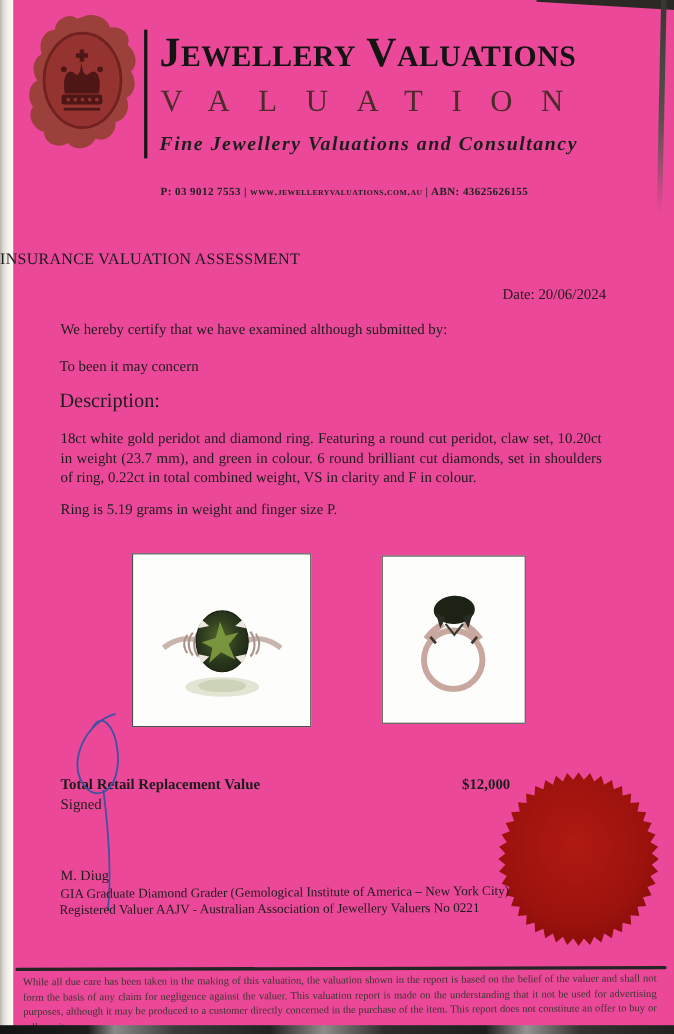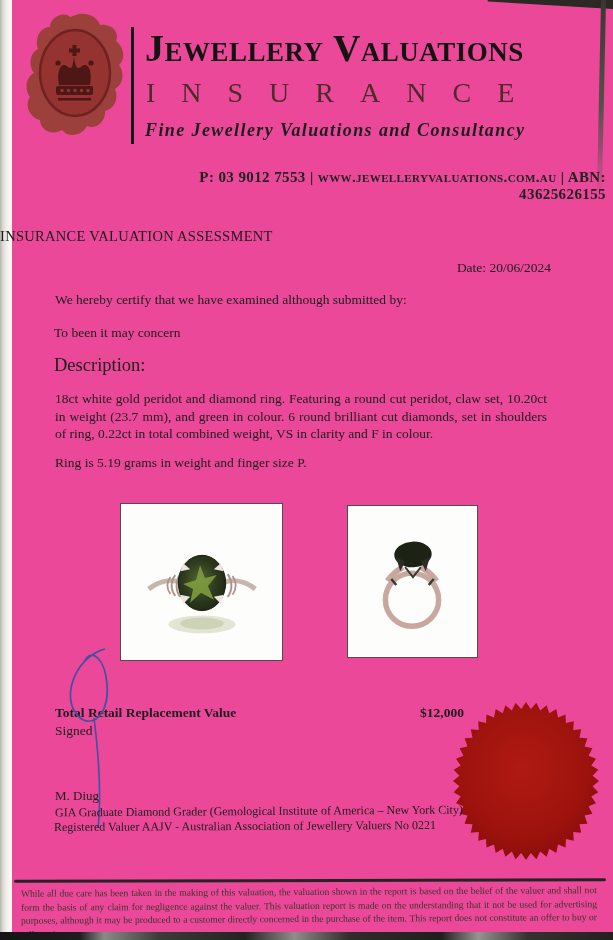--- a/index.html
+++ b/index.html
@@ -27,21 +27,21 @@
     font-variant:small-caps; font-weight:700; font-size:38px; letter-spacing:0.5px;
     color:#141414; white-space:nowrap; }
   .brand-country { position:absolute; left:146px; top:77px;
     font-size:28px; letter-spacing:26px; color:#4e2b2b; white-space:nowrap; }
   .brand-tagline { position:absolute; left:145px; top:120px; width:460px;
     font-style:italic; font-weight:700; font-size:18px; letter-spacing:1.4px;
     color:#1d1d1d; white-space:nowrap; }
   .brand-address { position:absolute; left:146px; top:153px; width:460px;
     font-variant:small-caps; font-weight:700; font-size:9.5px; letter-spacing:0.4px; color:#222; }
   .brand-contact { position:absolute; left:146px; top:169px; width:460px;
-    font-variant:small-caps; font-weight:700; font-size:15px; letter-spacing:0.4px; color:#222;text-align:right; }
+    font-variant:small-caps; font-weight:700; font-size:10px; letter-spacing:0.4px; color:#222; }
 
   
   .doc-title { position:absolute; left:0; top:228px; width:613px; text-align:left;
     font-size:14.5px; letter-spacing:0.3px; color:#1a1a1a; }
   .doc-date { position:absolute; right:62px; top:260px; font-size:13.5px; }
   .certify-line { position:absolute; left:55px; top:292px; font-size:13.5px; }
   .addressee-line { position:absolute; left:54px; top:325px; font-size:13.5px; }
   .description-heading { position:absolute; left:54px; top:355px; font-size:18.5px; }
   .description-body { position:absolute; left:55px; top:390px; width:492px;
     font-size:13.5px; line-height:17.5px; text-align:justify; }
@@ -98,21 +98,21 @@
       <circle cx="36" cy="79.5" r="1.7"></circle>
         <circle cx="42.5" cy="79.5" r="1.7"></circle>
       <circle cx="49" cy="79.5" r="1.7"></circle>
         <circle cx="55.5" cy="79.5" r="1.7"></circle>
       <circle cx="62" cy="79.5" r="1.7"></circle>
     </g>
   </svg>
 
   <div class="brand-divider"></div>
   <div class="brand-name">Jewellery Valuations</div>
-  <div class="brand-country">INSURANCE</div>
+  <div class="brand-country">VALUATION</div>
   <div class="brand-tagline">Fine Jewellery Valuations and Consultancy</div>
   <div class="brand-contact">P: 03 9012 7553  |  www.jewelleryvaluations.com.au  |  ABN: 43625626155</div>
 
   <div class="doc-title">INSURANCE VALUATION ASSESSMENT</div>
   <div class="doc-date">Date: 20/06/2024</div>
   <div class="certify-line">We hereby certify that we have examined although submitted by:</div>
   <div class="addressee-line">To been it may concern</div>
   <div class="description-heading">Description:</div>
   <div class="description-body">18ct white gold peridot and diamond ring. Featuring a round cut peridot, claw set, 10.20ct in weight (23.7 mm), and green in colour. 6 round brilliant cut diamonds, set in shoulders of ring, 0.22ct in total combined weight, VS in clarity and F in colour.</div>
   <div class="ring-line">Ring is 5.19 grams in weight and finger size P.</div>

